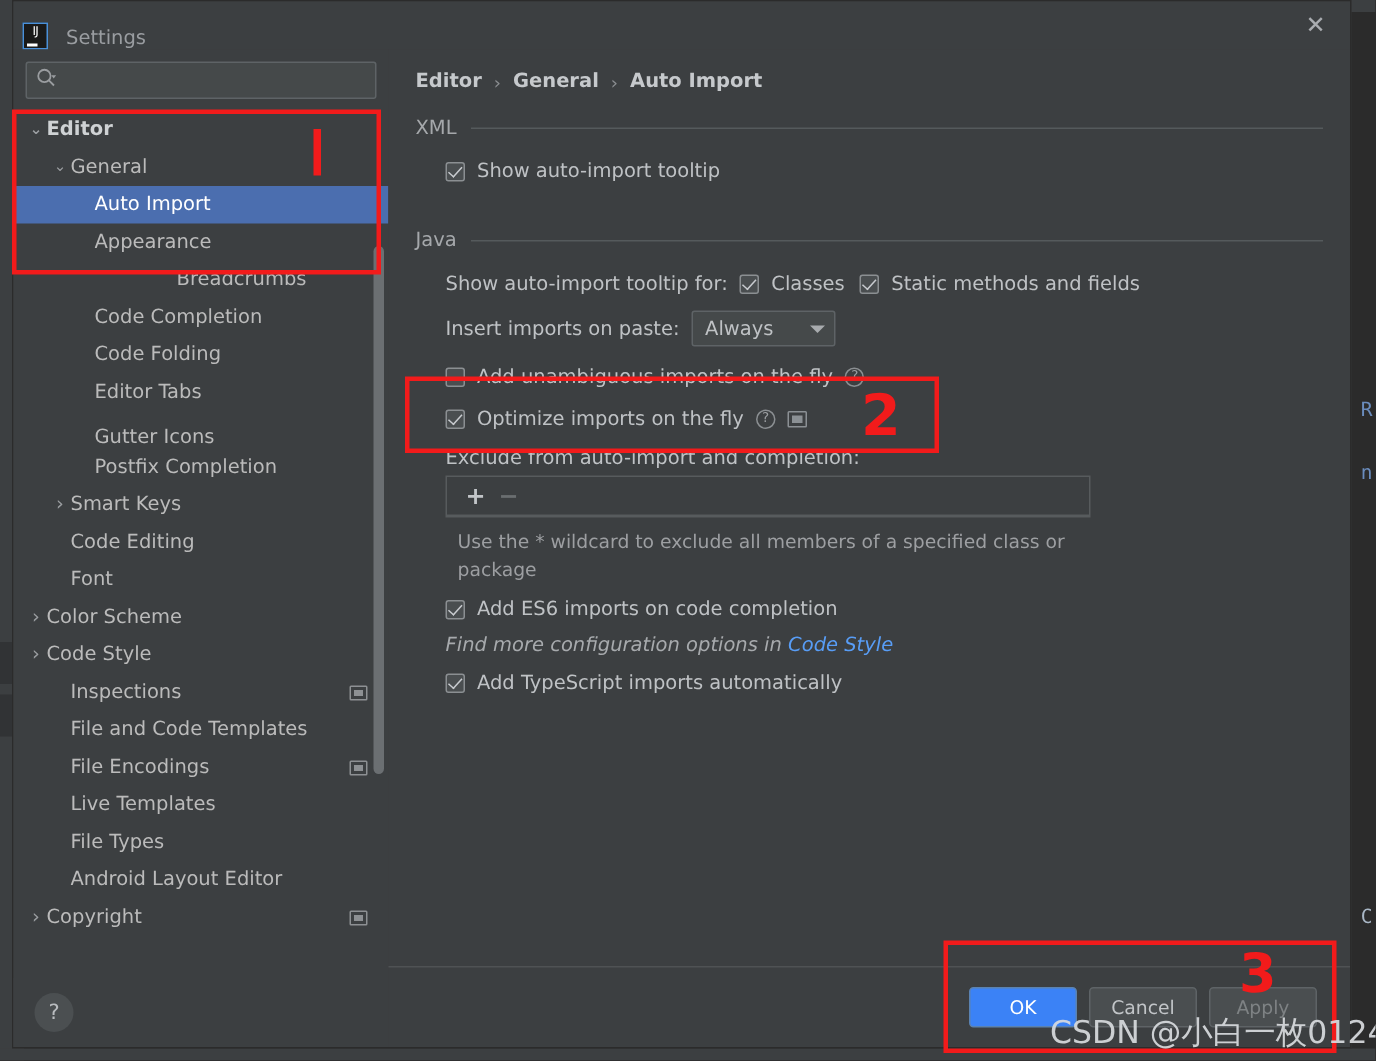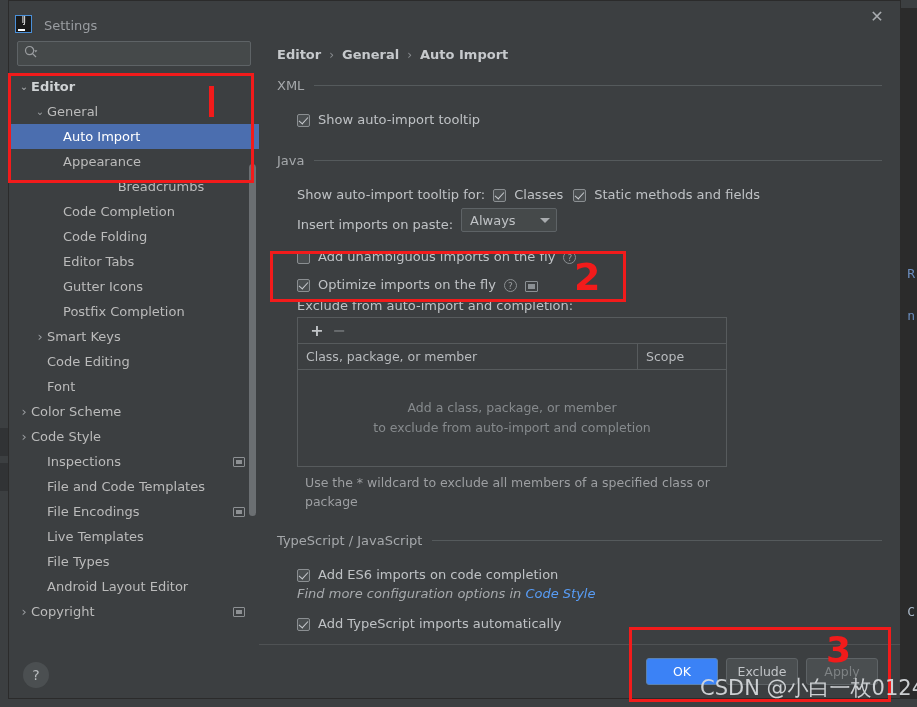--- a/index.html
+++ b/index.html
@@ -208,21 +208,21 @@
   .group {
     display: flex; align-items: center;
     margin: 0 0 8px 0;
   }
   .group-title { color: #a5a8ab; font-size: 13px; white-space: nowrap; }
   .group-line {
     flex: 1 1 auto; height: 1px; background: #555a5c; margin-left: 10px;
   }
 
   .row {
-    display: flex; align-items: flex-end;
+    display: flex; align-items: center;
     min-height: 26px;
     color: #bfc2c5; font-size: 13px;
     padding-left: 20px;
   }
 
   .cb {
     width: 13px; height: 13px; flex: 0 0 13px;
     border: 1px solid #8b8f92;
     background: #4a4e50;
     border-radius: 2px;
@@ -477,21 +477,21 @@
               <span class="tree-label">Code Completion</span>
             </div>
             <div class="tree-item" style="padding-left: 40px;">
               <span class="tw"></span>
               <span class="tree-label">Code Folding</span>
             </div>
             <div class="tree-item" style="padding-left: 40px;">
               <span class="tw"></span>
               <span class="tree-label">Editor Tabs</span>
             </div>
-            <div class="tree-item" style="padding-left: 40px;">
+            <div class="tree-item" style="padding-left: 40px; align-items: flex-end;">
               <span class="tw"></span>
               <span class="tree-label">Gutter Icons</span>
             </div>
             <div class="tree-item" style="padding-left: 40px;">
               <span class="tw"></span>
               <span class="tree-label">Postfix Completion</span>
             </div>
             <div class="tree-item" style="padding-left: 24px;">
               <span class="tw" style="font-size: 13px;">›</span>
               <span class="tree-label">Smart Keys</span>
@@ -607,56 +607,44 @@
             <span class="kbd-badge"></span>
           </div>
 
           <div class="label-plain">Exclude from auto-import and completion:</div>
 
           <div class="tablebox">
             <div class="table-toolbar">
               <div class="tb-btn">+</div>
               <div class="tb-btn disabled">−</div>
             </div>
-            <div class="table-header">
-              <div class="th-main">Class, package, or member</div>
-              <div class="th-scope">Scope</div>
-            </div>
-            <div class="table-empty">
-              <div>Add a class, package, or member</div>
-              <div>to exclude from auto-import and completion</div>
-            </div>
           </div>
 
           <div class="hint">Use the * wildcard to exclude all members of a specified class or package</div>
 
-          <div class="group" style="margin-top:22px;">
-            <span class="group-title">TypeScript / JavaScript</span>
-            <span class="group-line"></span>
-          </div>
 
           <div class="row" style="margin-top:4px;">
             <span class="cb checked"></span>
             <span class="cb-label">Add ES6 imports on code completion</span>
           </div>
 
           <div class="small-note">
             <span>Find more configuration options in </span><span class="link">Code Style</span>
           </div>
 
           <div class="row" style="margin-top:4px;">
             <span class="cb checked"></span>
             <span class="cb-label">Add TypeScript imports automatically</span>
           </div>
 
         </div>
 
         <div class="footer">
           <div class="btn primary">OK</div>
-          <div class="btn">Exclude</div>
+          <div class="btn">Cancel</div>
           <div class="btn disabled">Apply</div>
         </div>
       </div>
     </div>
   </div>
 
   <div class="anno-box" style="left:8px; top:73px; width:246px; height:110px;"></div>
   <div class="anno-bar" style="left:209px; top:86px; width:5px; height:31px;"></div>
 
   <div class="anno-box" style="left:270px; top:251px; width:356px; height:51px;"></div>

